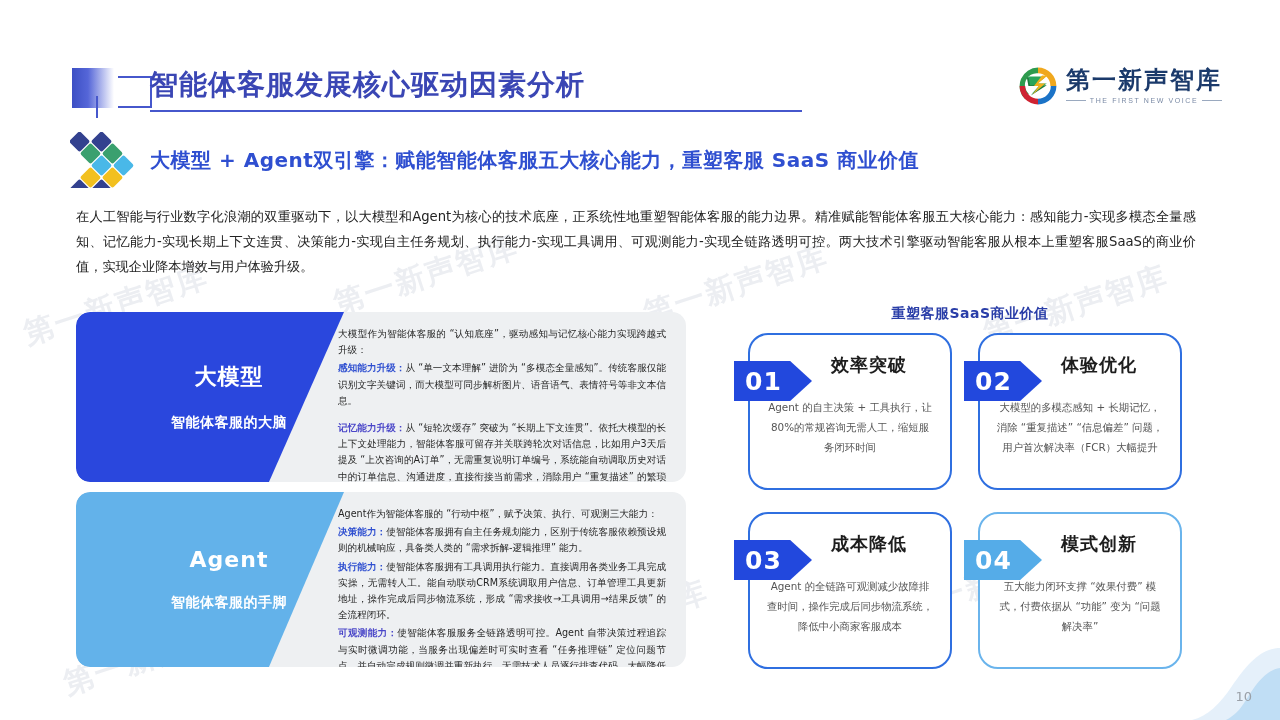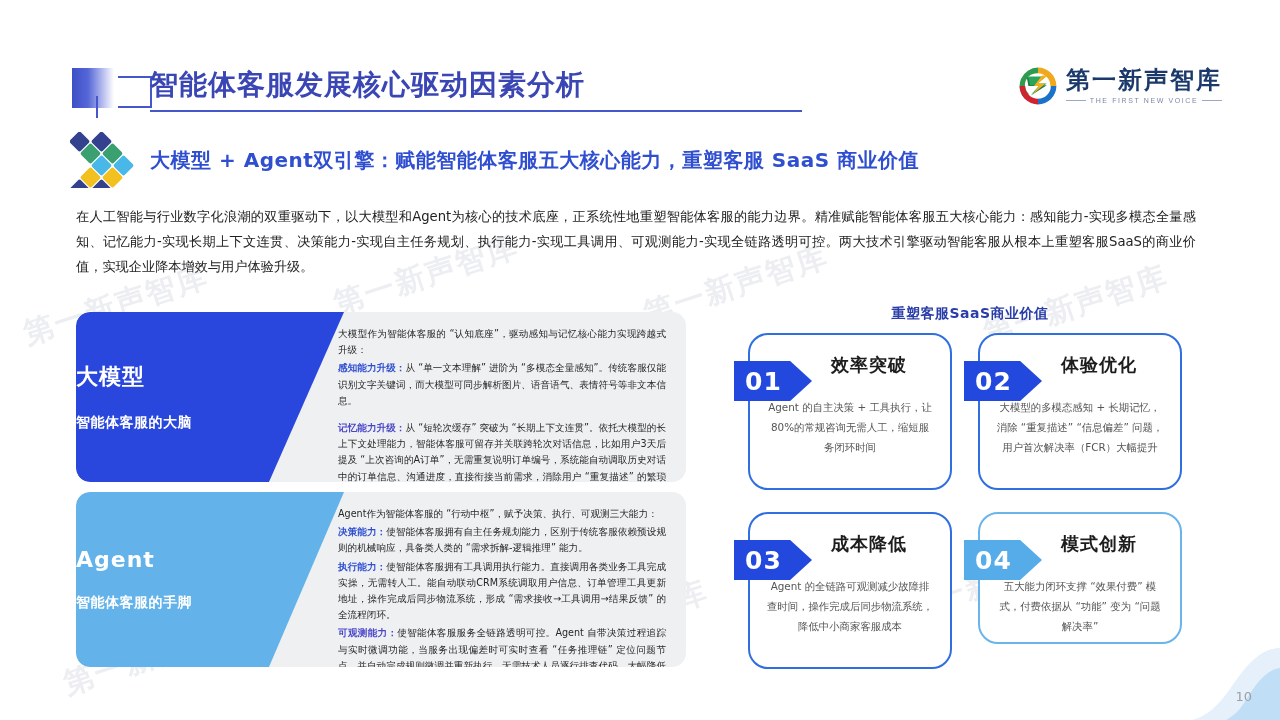--- a/index.html
+++ b/index.html
@@ -87,22 +87,23 @@
   }
 
   
   .panel{position:absolute;z-index:5;border-radius:14px;background:#eef0f2;overflow:hidden;}
   .panel-a{left:76px;top:312px;width:610px;height:170px;}
   .panel-b{left:76px;top:492px;width:610px;height:175px;}
 
   .tag{
     position:absolute;left:0;top:0;height:100%;width:268px;
     display:flex;flex-direction:column;justify-content:center;
-    color:#fff;
+    padding-left:38px;color:#fff;
     clip-path:polygon(0 0, 100% 0, 72% 100%, 0 100%);
+    text-align:center;
   }
   .tag-a{background:#2a47dd;border-radius:14px 0 0 14px;}
   .tag-b{background:#63b2ea;border-radius:14px 0 0 14px;}
   .tag-title{
     font-size:22px;font-weight:700;letter-spacing:1px;margin-bottom:22px;
     font-family:"DejaVu Sans","Liberation Sans",sans-serif;
   }
   .tag-sub{
     font-size:14px;font-weight:700;letter-spacing:.5px;
     font-family:"DejaVu Sans","Liberation Sans",sans-serif;
@@ -126,21 +127,21 @@
     font-family:"DejaVu Sans","Liberation Sans",sans-serif;
     z-index:6;
   }
   .vcard{
     position:absolute;z-index:5;
     border:2px solid #2f6fe0;border-radius:20px;background:#fff;
   }
   .vcard.c1{left:748px;top:333px;width:204px;height:157px;}
   .vcard.c2{left:978px;top:333px;width:204px;height:157px;}
   .vcard.c3{left:748px;top:512px;width:204px;height:157px;}
-  .vcard.c4{left:978px;top:512px;width:204px;height:132px;border-color:#6ab4ec;}
+  .vcard.c4{left:978px;top:512px;width:204px;height:157px;border-color:#6ab4ec;}
 
   .badge{
     position:absolute;left:-16px;top:26px;width:78px;height:40px;
     background:#2248dd;color:#fff;
     display:flex;align-items:center;padding-left:11px;
     font-size:25px;font-weight:700;letter-spacing:1px;
     font-family:"DejaVu Sans","Liberation Sans",sans-serif;
     clip-path:polygon(0 0, 72% 0, 100% 50%, 72% 100%, 0 100%);
   }
   .badge.light{background:#55ace8;}

